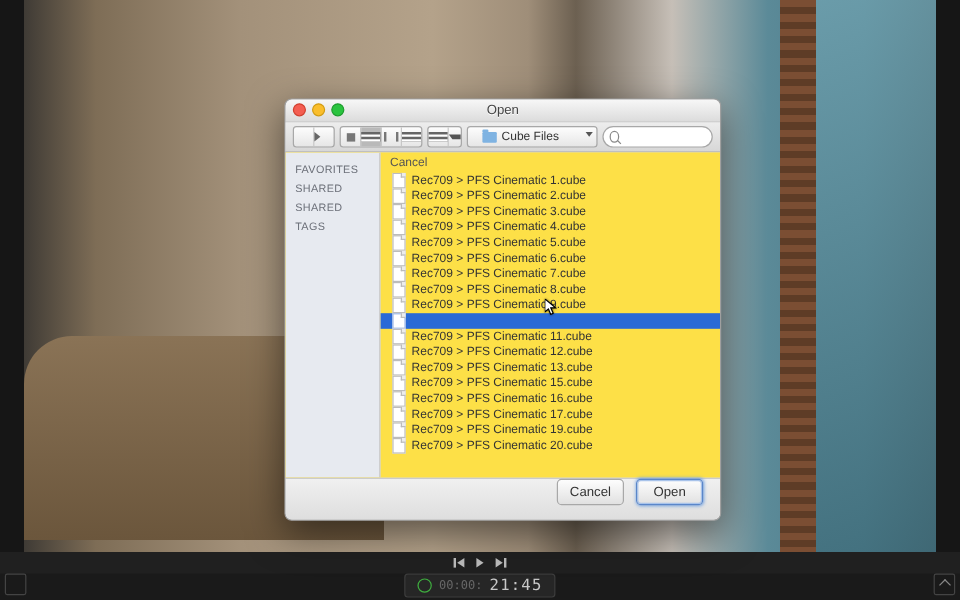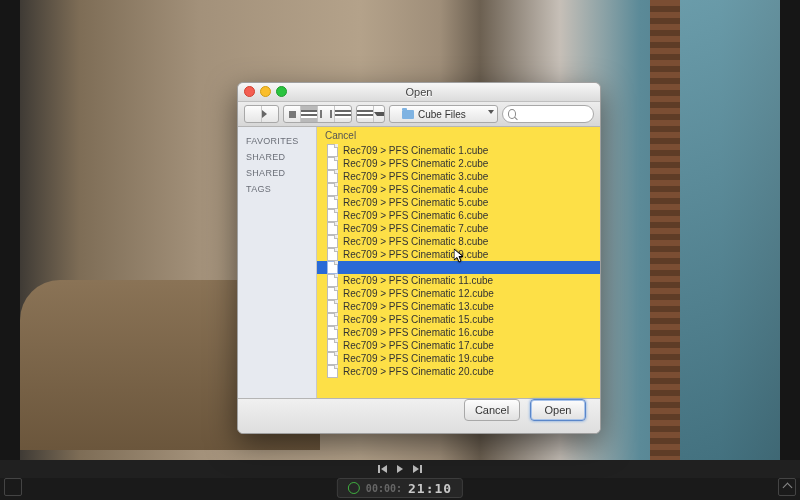--- a/index.html
+++ b/index.html
@@ -11,21 +11,21 @@
   .scene .wall-stripe{position:absolute;right:120px;top:0;bottom:40px;width:30px;background:repeating-linear-gradient(180deg,#7b4e33 0 6px,#5e3c26 6px 12px);}
   .scene .glass{position:absolute;right:20px;top:0;bottom:40px;width:100px;background:linear-gradient(#6ea0ae,#42707e);opacity:.85;}
   
   .strip{position:absolute;left:0;right:0;bottom:0;height:40px;background:#1a1a1a;color:#ddd;}
   .playbar{position:absolute;left:0;right:0;top:0;height:18px;display:flex;align-items:center;justify-content:center;gap:10px;background:#202020;}
   .playbar .pbtn{width:0;height:0;}
   .tri-l{border-top:4px solid transparent;border-bottom:4px solid transparent;border-right:6px solid #bbb;}
   .tri-r{border-top:4px solid transparent;border-bottom:4px solid transparent;border-left:6px solid #bbb;}
   .bar{width:2px;height:8px;background:#bbb;}
   .pgroup{display:flex;align-items:center;gap:1px}
-  .tc-box{position:absolute;left:50%;transform:translateX(-50%);bottom:2px;height:16px;padding:1px 10px;border:1px solid #3d3d3d;border-radius:3px;background:#262626;display:flex;align-items:center;gap:6px;font-weight:bold;}
+  .tc-box{position:absolute;left:50%;transform:translateX(-50%);bottom:2px;height:16px;padding:1px 10px;border:1px solid #3d3d3d;border-radius:3px;background:#262626;display:flex;align-items:center;gap:6px;}
   .tc-dot{width:10px;height:10px;border-radius:50%;border:1px solid #3fae3f;}
   .tc-dim{color:#666;font-family:monospace;font-size:10px}
   .tc-big{color:#c8c8c8;font-family:monospace;font-size:13px;letter-spacing:1px}
   .corner-btn{position:absolute;right:4px;bottom:4px;width:16px;height:16px;border:1px solid #444;border-radius:2px;display:flex;align-items:center;justify-content:center;color:#888}
   .corner-btn::before{content:"";width:6px;height:6px;border-top:1px solid #888;border-right:1px solid #888;transform:rotate(-45deg)}
   .corner-btn-l{position:absolute;left:4px;bottom:4px;width:16px;height:16px;border:1px solid #444;border-radius:2px;}
   
   .dialog{position:absolute;left:219px;top:82px;width:362px;height:350px;background:#ececec;border:1px solid #9f9f9f;border-radius:6px;box-shadow:0 10px 30px rgba(0,0,0,.5);display:flex;flex-direction:column;margin-left:18px;}
   .titlebar{height:18px;background:linear-gradient(#f7f7f7,#dcdcdc);border-bottom:1px solid #bfbfbf;border-radius:6px 6px 0 0;display:flex;align-items:center;position:relative;}
   .traffic{position:absolute;left:6px;top:3px;display:flex;gap:5px}
@@ -92,21 +92,21 @@
         <span class="pbtn tri-r"></span>
       </div>
     <div class="pgroup">
         <span class="pbtn tri-r"></span>
         <span class="bar"></span>
       </div>
   </div>
   <div class="tc-box">
     <span class="tc-dot"></span>
     <span class="tc-dim">00:00:</span>
-    <span class="tc-big">21:10</span>
+    <span class="tc-big">21:45</span>
   </div>
   <div class="corner-btn-l"></div>
   <div class="corner-btn"></div>
 </div>
 
 <div class="dialog">
   <div class="titlebar">
     <div class="traffic">
       <span class="t-close"></span>
       <span class="t-min"></span>

